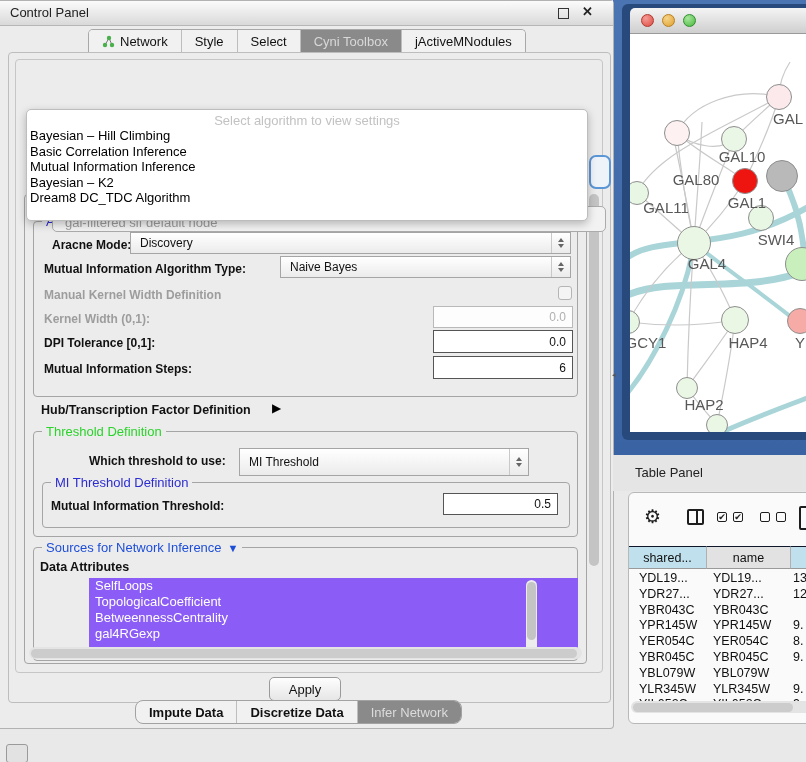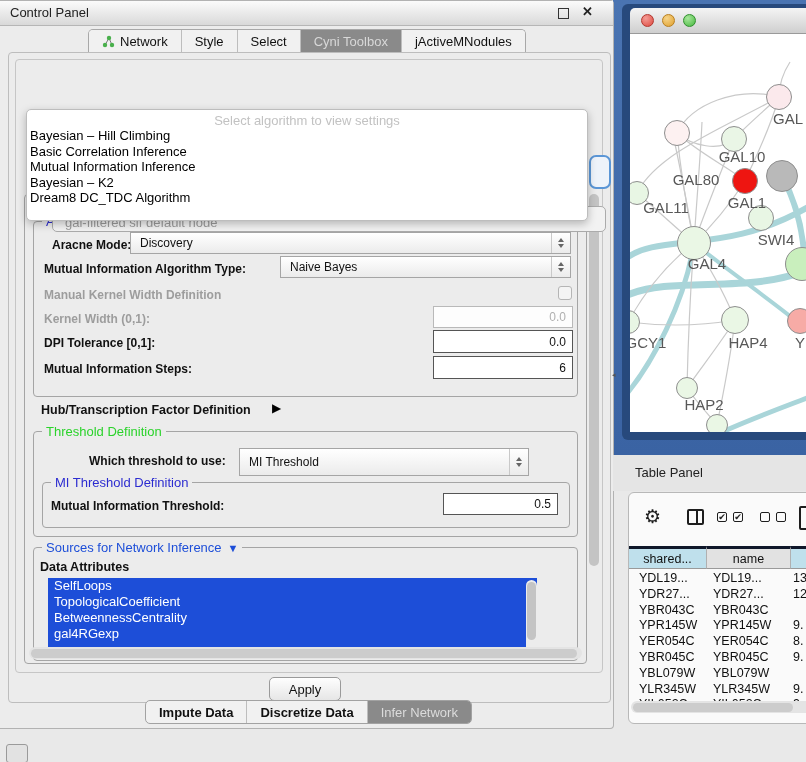--- a/index.html
+++ b/index.html
@@ -66,21 +66,21 @@
      border-right:3.5px solid transparent;border-bottom:4px solid #666;}
   .tri-dn{width:0;height:0;border-left:3.5px solid transparent;
      border-right:3.5px solid transparent;border-top:4px solid #666;}
 
   .field{background:#fff;border:1px solid #555;font-size:12px;color:#111;
      text-align:right;padding:0 6px;box-sizing:border-box;display:flex;
      align-items:center;justify-content:flex-end;}
   .field.dis{border:1px solid #b9b9b9;color:#b0b0b0;background:#fdfdfd;}
   .cbox{width:12px;height:12px;border:1px solid #b5b5b5;border-radius:3px;background:#f4f4f4;}
 
-  .attr-list{background:#1d4ed8;overflow:hidden;}
+  .attr-list{background:#8b5cf6;overflow:hidden;margin-left:41px;}
   .litem{color:#fff;font-size:13px;height:16px;line-height:16px;padding-left:6px;white-space:nowrap;}
   .vscroll{background:#ececec;border-radius:6px;}
   .vthumb{position:absolute;left:1px;width:9px;border-radius:5px;background:#c4c4c4;}
   .hscroll{background:#e4e4e4;border-radius:6px;}
   .hthumb{position:absolute;top:1.5px;height:9px;border-radius:5px;background:#cccccc;}
 
   .btn{background:linear-gradient(#fefefe,#e6e6e6);border:1px solid #9a9a9a;
      border-radius:5px;font-size:13px;color:#111;display:flex;align-items:center;
      justify-content:center;}
 
@@ -109,21 +109,21 @@
   .tp-bar{left:613px;top:455px;width:193px;height:36px;background:#e5e5e5;}
   .tp-title{left:635px;top:465px;font-size:13px;color:#222;}
   .tp-box{left:628px;top:492px;width:185px;height:230px;background:#fafafa;
      border:1px solid #b8b8b8;border-radius:6px 0 0 6px;overflow:hidden;}
   .tb-ico{position:absolute;color:#1d1d1d;}
   .colsplit{width:17px;height:16px;border:2px solid #1d1d1d;border-radius:2px;box-sizing:border-box;}
   .colsplit::after{content:"";position:absolute;left:6.5px;top:0;width:2px;height:12px;background:#1d1d1d;}
   .mini-cb{position:absolute;width:10px;height:10px;border:1.5px solid #1d1d1d;border-radius:2px;
      font-size:9px;line-height:9px;text-align:center;color:#1d1d1d;box-sizing:border-box;}
   .th{position:absolute;top:53px;height:23px;border-right:1px solid #b0b0b0;
-     border-top:3px solid #0f172a;border-bottom:1px solid #9a9a9a;box-sizing:border-box;
+     border-top:1px solid #0f172a;border-bottom:1px solid #9a9a9a;box-sizing:border-box;
      font-size:12.5px;color:#111;display:flex;align-items:center;justify-content:center;}
   .trow{position:absolute;left:0;width:100%;height:15.8px;font-size:12.5px;color:#101010;}
   .tcell{position:absolute;top:0;height:15.8px;line-height:15.8px;overflow:hidden;white-space:nowrap;}
 
   .corner-ico{left:6px;top:744px;width:20px;height:17px;border:1px solid #9a9a9a;
      border-radius:3px;background:#e2e2e2;}
   .splitter{left:612px;top:371px;font-size:7px;color:#555;}
 </style>
 </head>
 <body>
@@ -255,21 +255,21 @@
         </div>
 
         <div class="abs vscroll" style="left:572px;top:132px;width:12px;height:456px;">
           <span class="vthumb" style="top:2px;height:372px;width:10px;"></span>
         </div>
       </div>
 
       <div class="abs btn" style="left:260px;top:624px;width:70px;height:22px;">Apply</div>
     </div>
 
-    <div class="abs seg-row" style="left:145px;top:699px;">
+    <div class="abs seg-row" style="left:135px;top:699px;border-radius:8px;">
       <span class="seg">Impute Data</span>
       <span class="seg">Discretize Data</span>
       <span class="seg sel">Infer Network</span>
     </div>
   </div>
 
   <span class="abs splitter">◂</span>
 
   <div class="abs net-frame">
     <div class="abs net-title">

